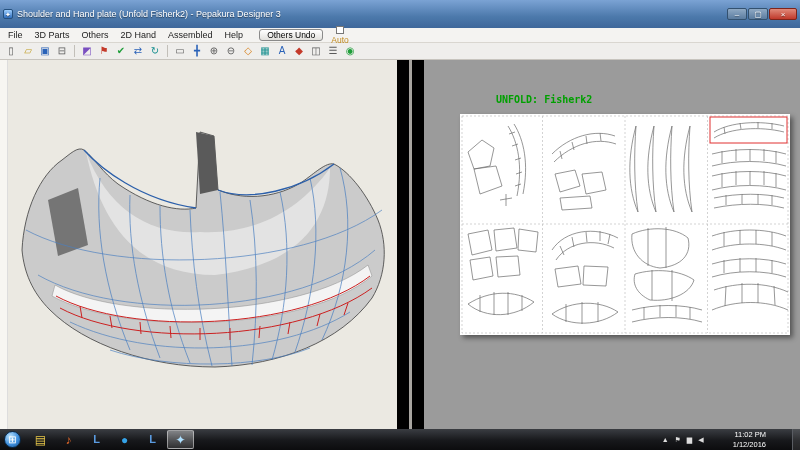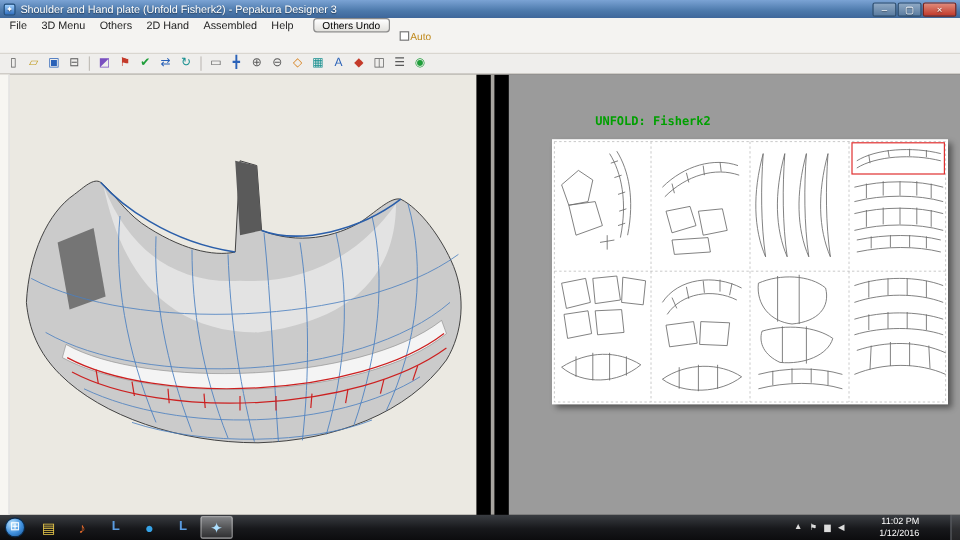--- a/index.html
+++ b/index.html
@@ -2,41 +2,41 @@
 <html><head>
 <meta charset="utf-8">
 <style>
   * { box-sizing: border-box; margin: 0; padding: 0; }
   html,body { width: 800px; height: 450px; overflow: hidden;
     font-family: "Liberation Sans", sans-serif; background:#000; }
   .window { position:absolute; inset:0; width:800px; height:450px;
     display:flex; flex-direction:column; }
 
   
-  .titlebar { height:15px; background:linear-gradient(#7ba3d4,#4c79ab 60%,#3e679a);
+  .titlebar { height:28px; background:linear-gradient(#7ba3d4,#4c79ab 60%,#3e679a);
     display:flex; align-items:center; padding:0 3px; color:#fff; font-size:9px;
     text-shadow:0 1px 1px rgba(0,0,0,.5); flex:0 0 auto; }
   .app-icon { width:10px; height:10px; background:linear-gradient(#9fd0ff,#2f6fc0);
     border:1px solid #24507e; border-radius:2px; margin-right:4px; color:#fff;
     font-size:7px; line-height:9px; text-align:center; }
   .title-text { white-space:nowrap; overflow:hidden; }
   .win-controls { margin-left:auto; display:flex; gap:1px; }
   .winbtn { width:20px; height:12px; font-size:8px; line-height:11px; text-align:center;
     color:#fff; background:linear-gradient(#8fa9c4,#5b7ca0); border:1px solid #33516f;
     border-radius:2px; cursor:default; }
   .winbtn.close { width:28px; background:linear-gradient(#e08a7a,#c0392b); border-color:#7e241a; }
 
   
-  .menubar { height:30px; background:#f4f3f1; border-bottom:1px solid #d9d6d0;
-    display:flex; font-size:9px; color:#222; padding-left:2px; flex:0 0 auto; }
+  .menubar { height:15px; background:#f4f3f1; border-bottom:1px solid #d9d6d0;
+    display:flex; align-items:center; font-size:9px; color:#222; padding-left:2px; flex:0 0 auto; }
   .menu-item { padding:0 6px; line-height:13px; }
   .unfold-undo { margin-left:10px; height:12px; font-size:8.5px; line-height:10px;
     padding:0 7px; border:1px solid #8a8a8a; border-radius:3px;
     background:linear-gradient(#ffffff,#e2e1dd); font-family:"Liberation Sans",sans-serif; }
-  .auto-wrap { display:flex; align-items:center; margin-left:8px; gap:1px; }
+  .auto-wrap { display:flex; align-items:center; margin-left:8px; gap:1px;flex-direction:column; }
   .checkbox { width:8px; height:8px; border:1px solid #777; background:#fff; }
   .auto-label { color:#c08a1e; font-size:8.5px; }
 
   
   .toolbar { height:17px; background:#efeeec; border-bottom:1px solid #c7c4be;
     display:flex; align-items:center; padding-left:3px; gap:1px; flex:0 0 auto; }
   .tbicon { width:16px; height:14px; display:flex; align-items:center; justify-content:center;
     font-size:10px; line-height:1; border:1px solid transparent; border-radius:2px; }
   .tbsep { width:1px; height:12px; background:#c2bfb9; margin:0 3px; }
   .c-blue{color:#2a62b8}.c-green{color:#1f9e3a}.c-red{color:#c43a2a}.c-or{color:#d8821f}
@@ -90,21 +90,21 @@
     <span class="title-text">Shoulder and Hand plate (Unfold Fisherk2) - Pepakura Designer 3</span>
     <div class="win-controls">
       <div class="winbtn">–</div>
       <div class="winbtn">▢</div>
       <div class="winbtn close">×</div>
     </div>
   </div>
 
   <div class="menubar">
     <span class="menu-item">File</span>
-    <span class="menu-item">3D Menu</span>
+    <span class="menu-item">3D Parts</span>
     <span class="menu-item">Others</span>
     <span class="menu-item">2D Hand</span>
     <span class="menu-item">Assembled</span>
     <span class="menu-item">Help</span>
     <button class="unfold-undo">Others Undo</button>
     <span class="auto-wrap">
       <span class="checkbox"></span>
       <span class="auto-label">Auto</span>
     </span>
   </div>

